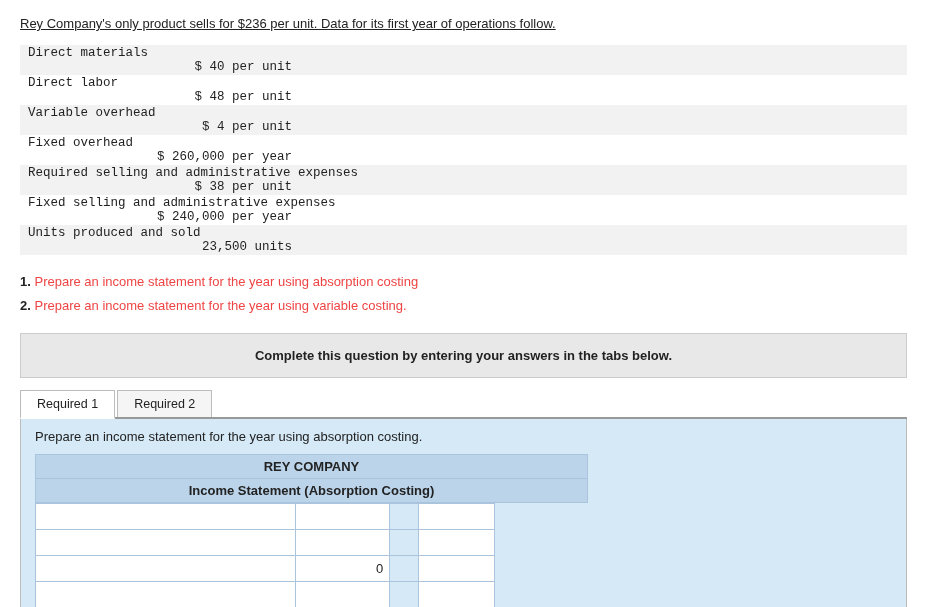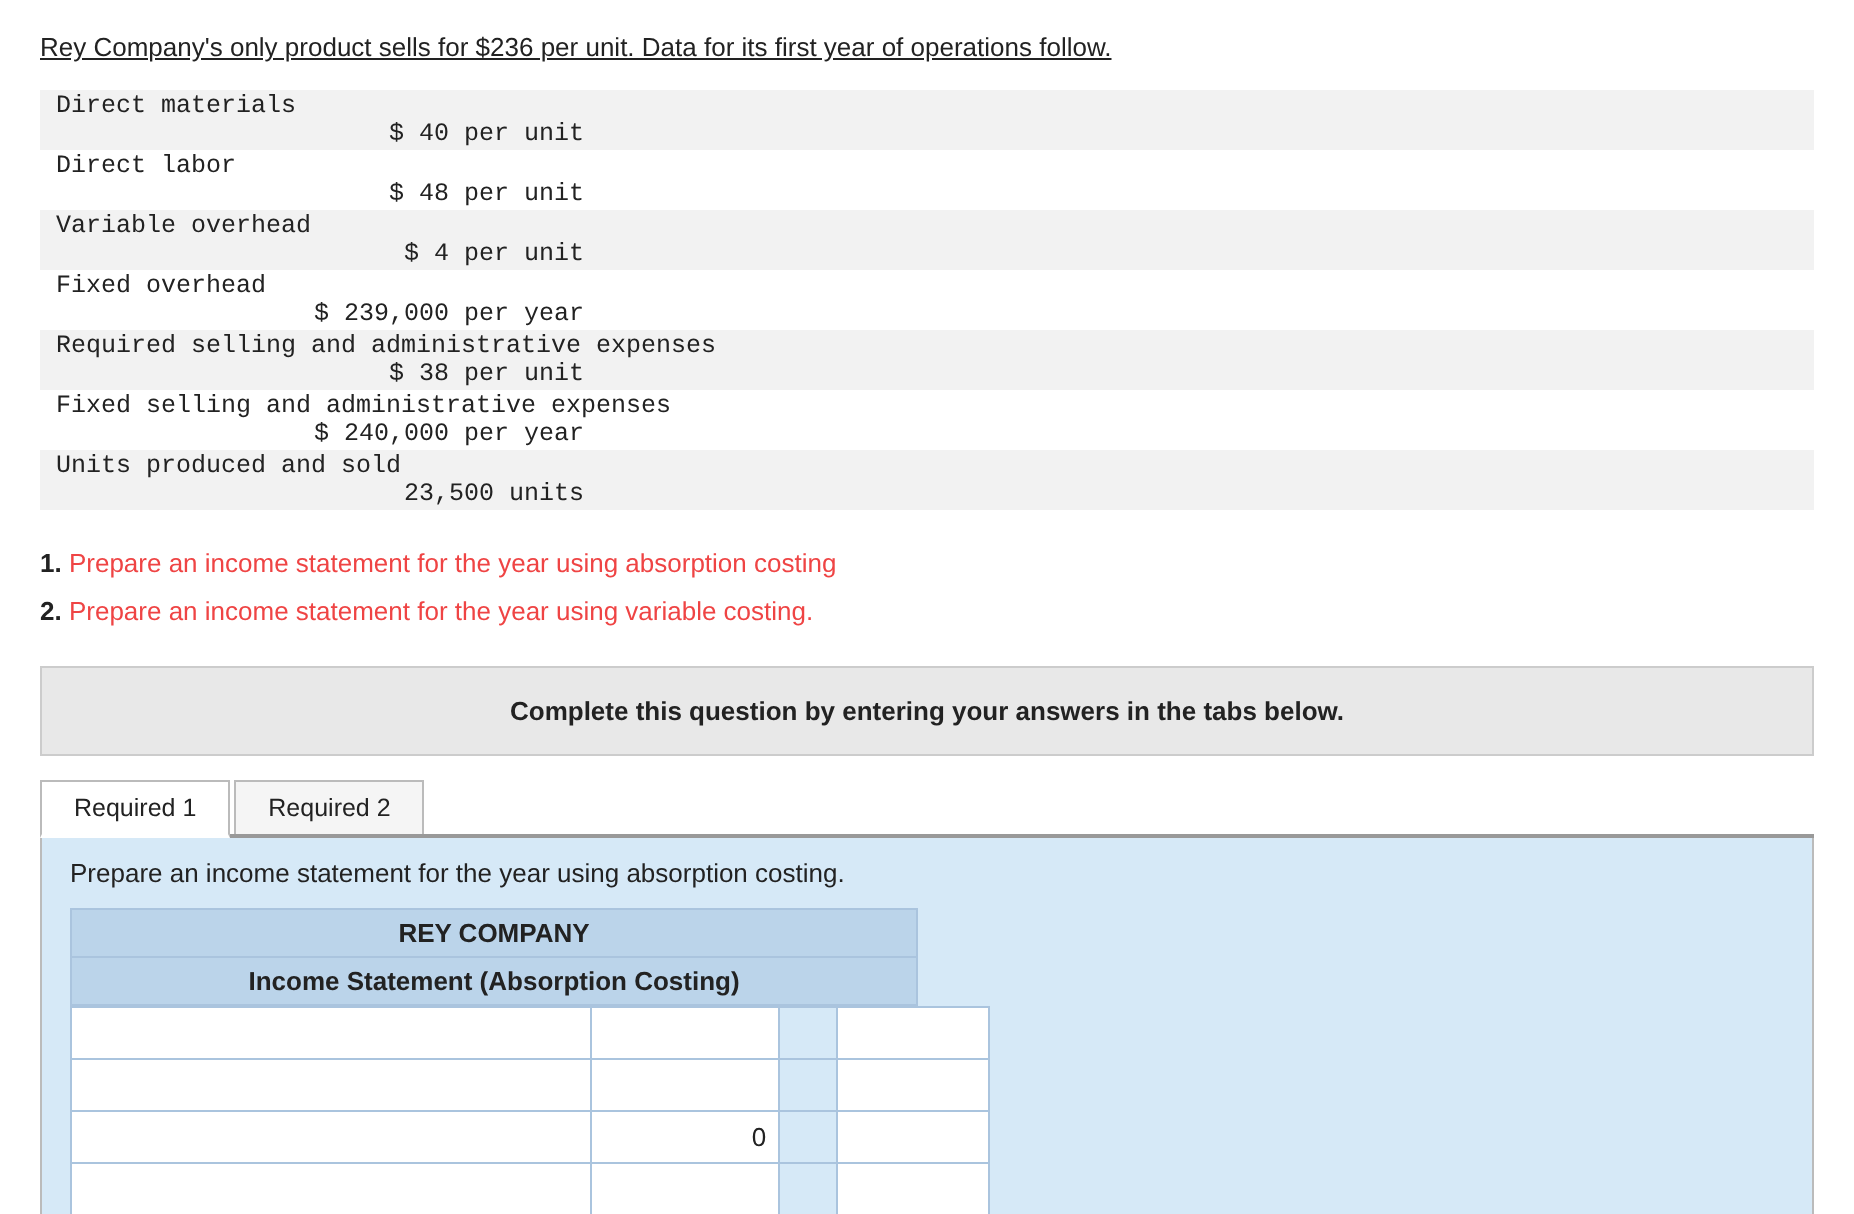--- a/index.html
+++ b/index.html
@@ -86,21 +86,21 @@
       border-top: none;
       padding: 10px 14px;
       background: #d6e9f7;
       margin-bottom: 14px;
       font-size: 13px;
     }
     .statement-container {
       margin-top: 10px;
     }
     .statement-header-table {
-      width: 424px;
+      width: 553px;
       border-collapse: collapse;
     }
     .statement-header-table td {
       text-align: center;
       font-weight: bold;
       font-size: 13px;
       padding: 4px 0;
       background: #bbd4ea;
       border: 1px solid #aac4de;
     }
@@ -185,21 +185,21 @@
     <div class="row">
       <span class="label">Direct labor</span>
       <span class="value">$ 48 per unit</span>
     </div>
     <div class="row">
       <span class="label">Variable overhead</span>
       <span class="value">$ 4 per unit</span>
     </div>
     <div class="row">
       <span class="label">Fixed overhead</span>
-      <span class="value">$ 239,000 per year</span>
+      <span class="value">$ 260,000 per year</span>
     </div>
     <div class="row">
       <span class="label">Required selling and administrative expenses</span>
       <span class="value">$ 38 per unit</span>
     </div>
     <div class="row">
       <span class="label">Fixed selling and administrative expenses</span>
       <span class="value">$ 240,000 per year</span>
     </div>
     <div class="row">

